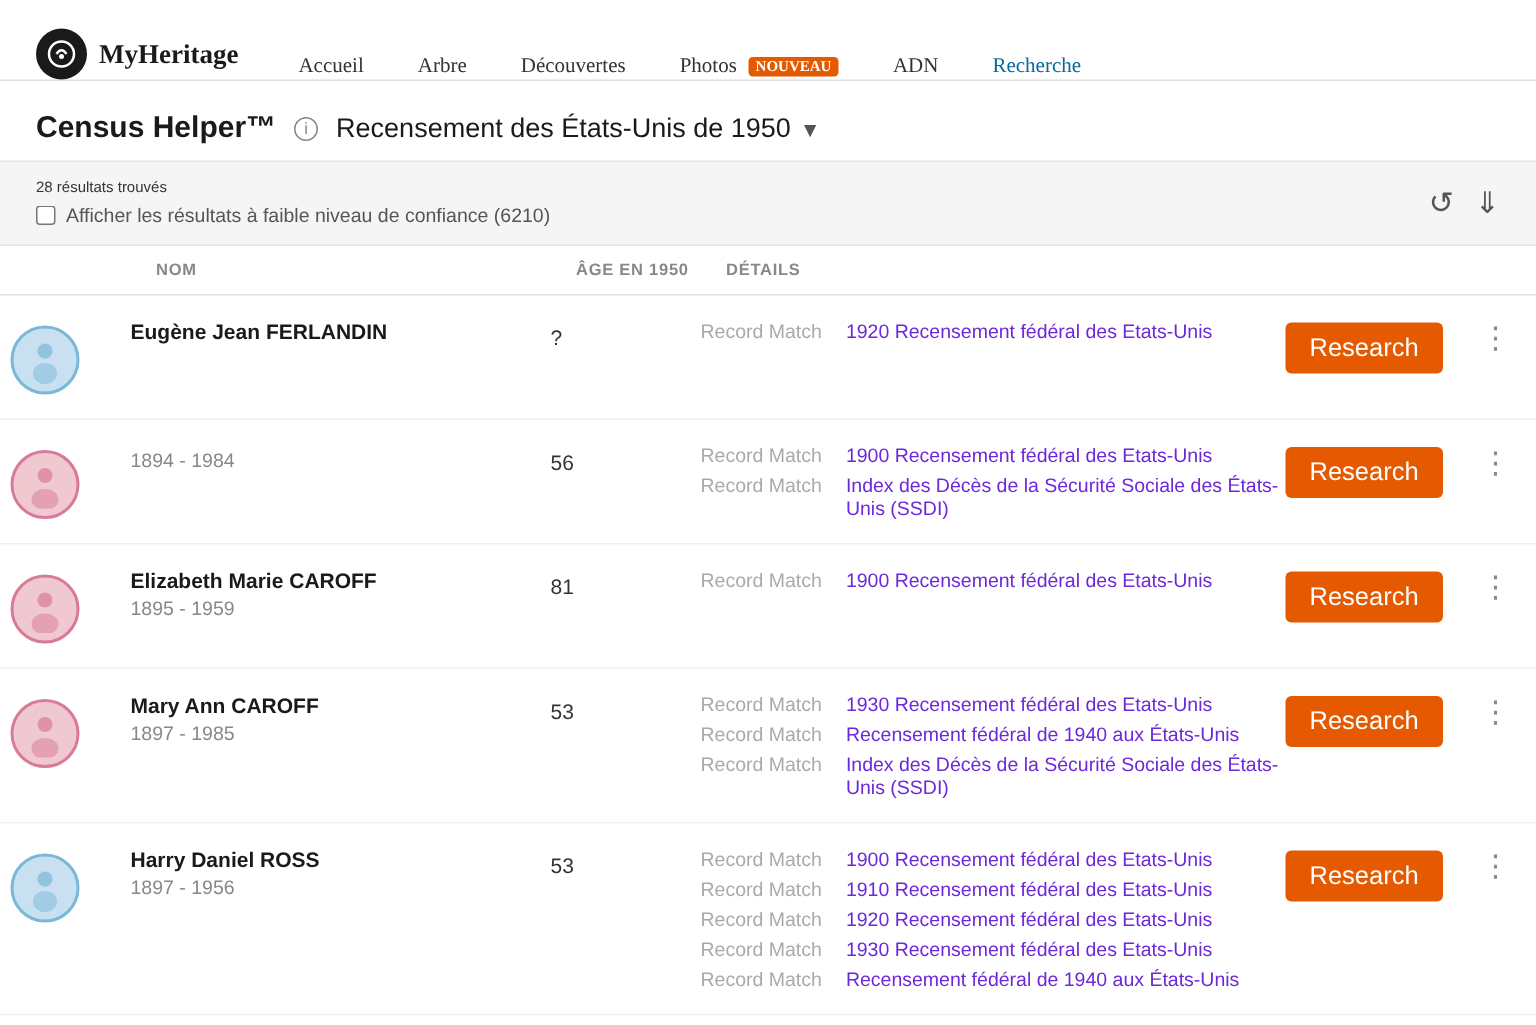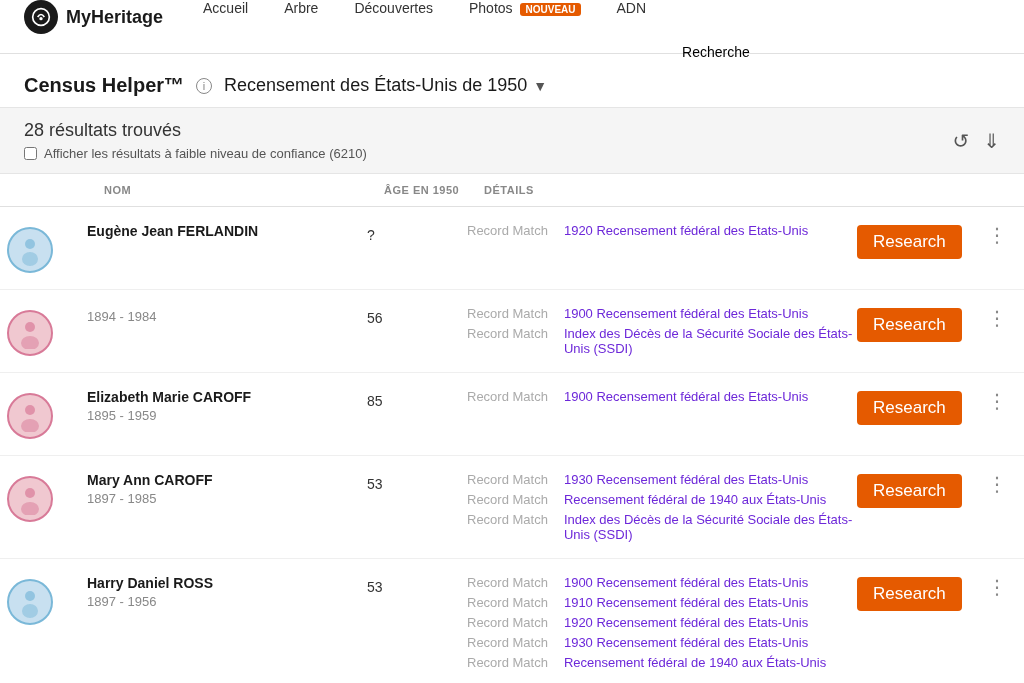--- a/index.html
+++ b/index.html
@@ -1,43 +1,44 @@
 <!DOCTYPE html>
 <html><head>
   <meta charset="utf-8">
   <style>
     * { box-sizing: border-box; margin: 0; padding: 0; }
     body { font-family: Arial, Helvetica, sans-serif; background: #fff; color: #333; font-size: 14px; }
 
     
     .navbar {
       display: flex;
-      align-items: flex-start;
+      align-items: flex-end;
       padding: 0 24px;
       height: 54px;
       border-bottom: 1px solid #e0e0e0;
       background: #fff;
+      font-family: Liberation Serif, serif;
     }
     .navbar-brand {
       display: flex;
       align-items: center;
       margin-right: 40px;
     }
     .navbar-brand .logo-circle {
       width: 34px; height: 34px;
       border-radius: 50%;
       background: #1a1a1a;
       display: flex; align-items: center; justify-content: center;
       margin-right: 8px;
     }
     .navbar-brand .logo-circle svg { width: 20px; height: 20px; }
     .brand-text { font-size: 18px; font-weight: bold; color: #1a1a1a; }
     .nav-links { display: flex; gap: 36px; flex: 1; }
     .nav-link { font-size: 14px; color: #333; text-decoration: none; cursor: pointer; }
-    .nav-link.active { color: #000000; margin-top: 44px; }
+    .nav-link.active { color: #0369a1; }
     .badge-new {
       background: #e55a00;
       color: #fff;
       font-size: 10px;
       font-weight: bold;
       padding: 1px 5px;
       border-radius: 3px;
       margin-left: 4px;
       vertical-align: middle;
     }
@@ -67,21 +68,21 @@
     .results-bar {
       background: #f5f5f5;
       padding: 12px 24px;
       display: flex;
       align-items: center;
       justify-content: space-between;
       border-top: 1px solid #e5e5e5;
       border-bottom: 1px solid #e5e5e5;
     }
     .results-info { display: flex; flex-direction: column; gap: 5px; }
-    .results-count { font-size: 18px; color: #333; font-weight: 500; }
+    .results-count { font-size: 10px; color: #333; font-weight: 500; }
     .results-checkbox { display: flex; align-items: center; gap: 7px; font-size: 13px; color: #555; }
     .results-checkbox input { cursor: pointer; }
     .results-actions { display: flex; gap: 14px; align-items: center; }
     .action-icon { font-size: 20px; color: #555; cursor: pointer; }
 
     
     .table-container { background: #fff; padding: 0 0 0 0; }
     .table-header {
       display: grid;
       grid-template-columns: 80px 280px 100px 1fr 130px 30px;
@@ -258,21 +259,21 @@
         <svg viewBox="0 0 32 32" fill="none" xmlns="http://www.w3.org/2000/svg">
         <circle cx="16" cy="10" r="5" fill="#d87a98" opacity="0.7"></circle>
         <ellipse cx="16" cy="26" rx="9" ry="7" fill="#d87a98" opacity="0.5"></ellipse>
        </svg>
       </div>
     </div>
     <div>
       <div class="person-name">Elizabeth Marie CAROFF</div>
       <div class="person-dates">1895 - 1959</div>
     </div>
-    <div class="age-col">85</div>
+    <div class="age-col">81</div>
     <div class="details-col">
 
       <div class="detail-row">
         <span class="record-match-label">Record Match</span>
         <span class="record-detail">1900 Recensement fédéral des Etats-Unis</span>
       </div>
     </div>
     <div class="actions-col">
       <button class="research-btn">Research</button>
     </div>

